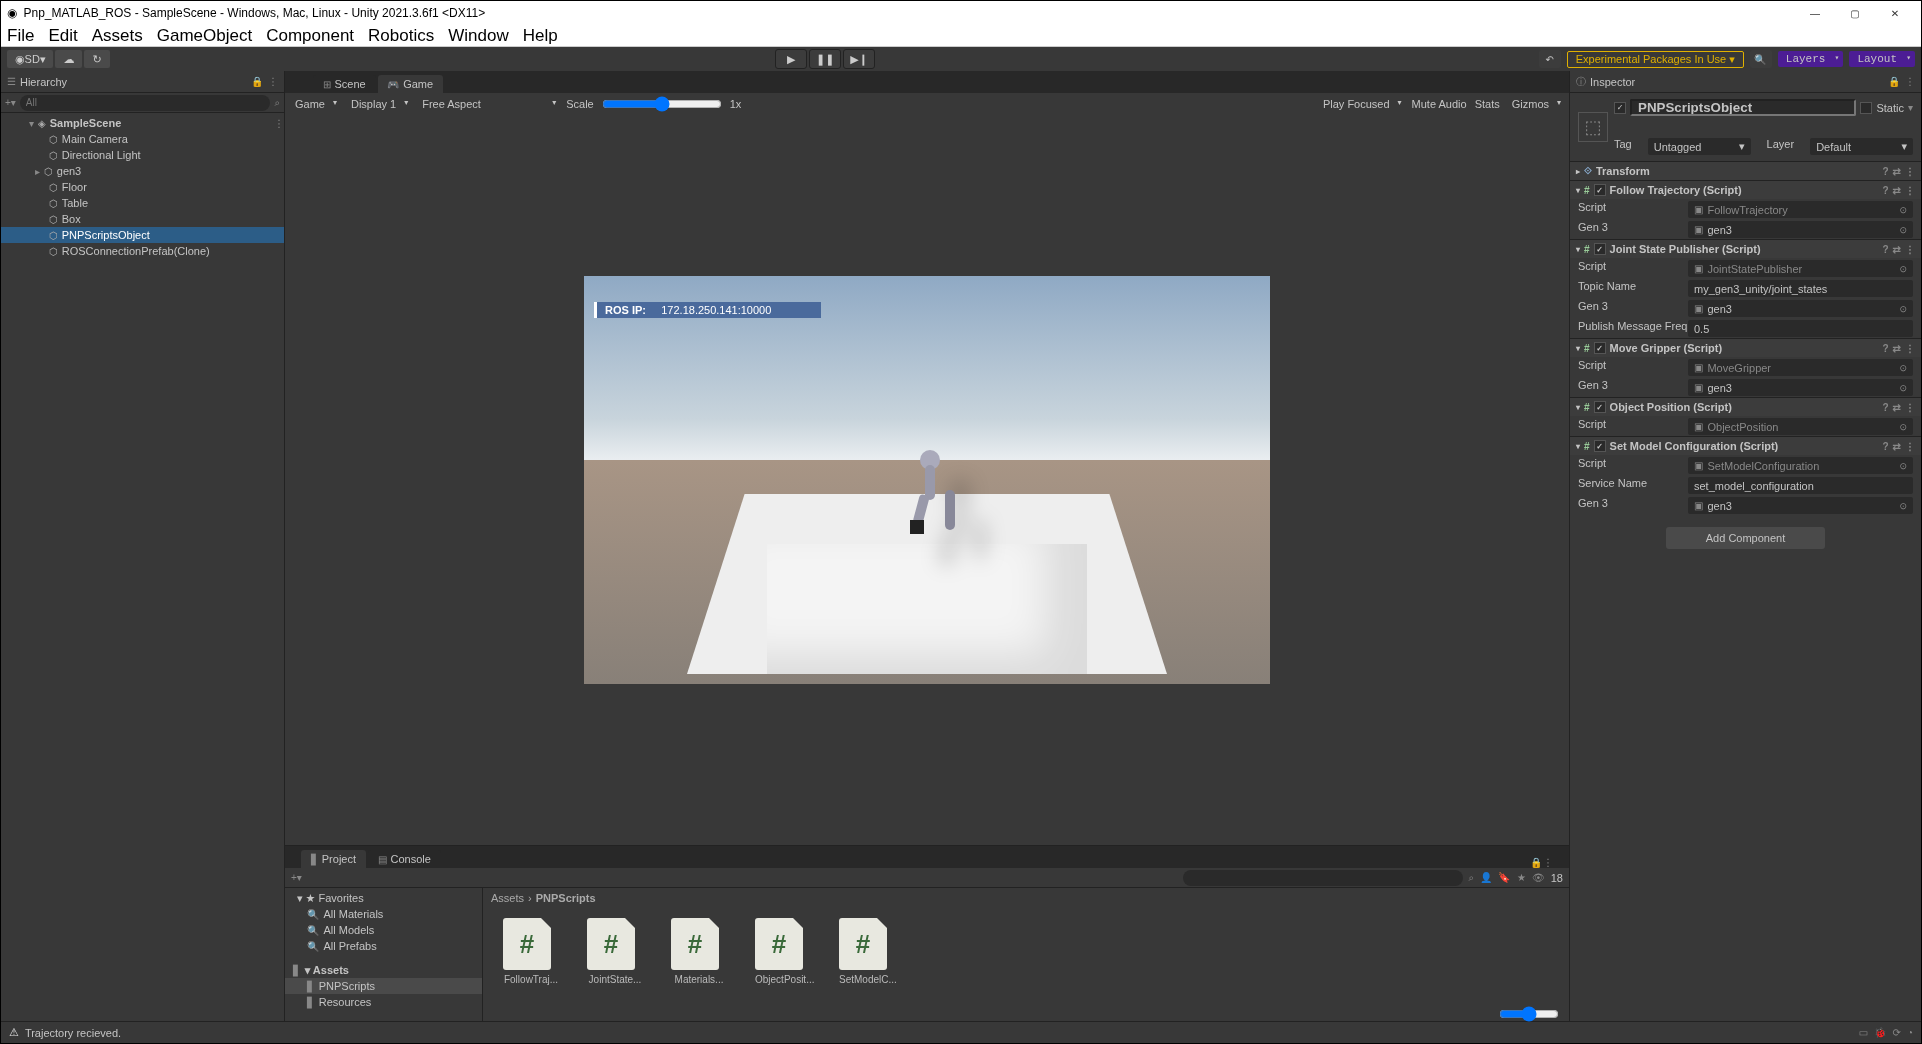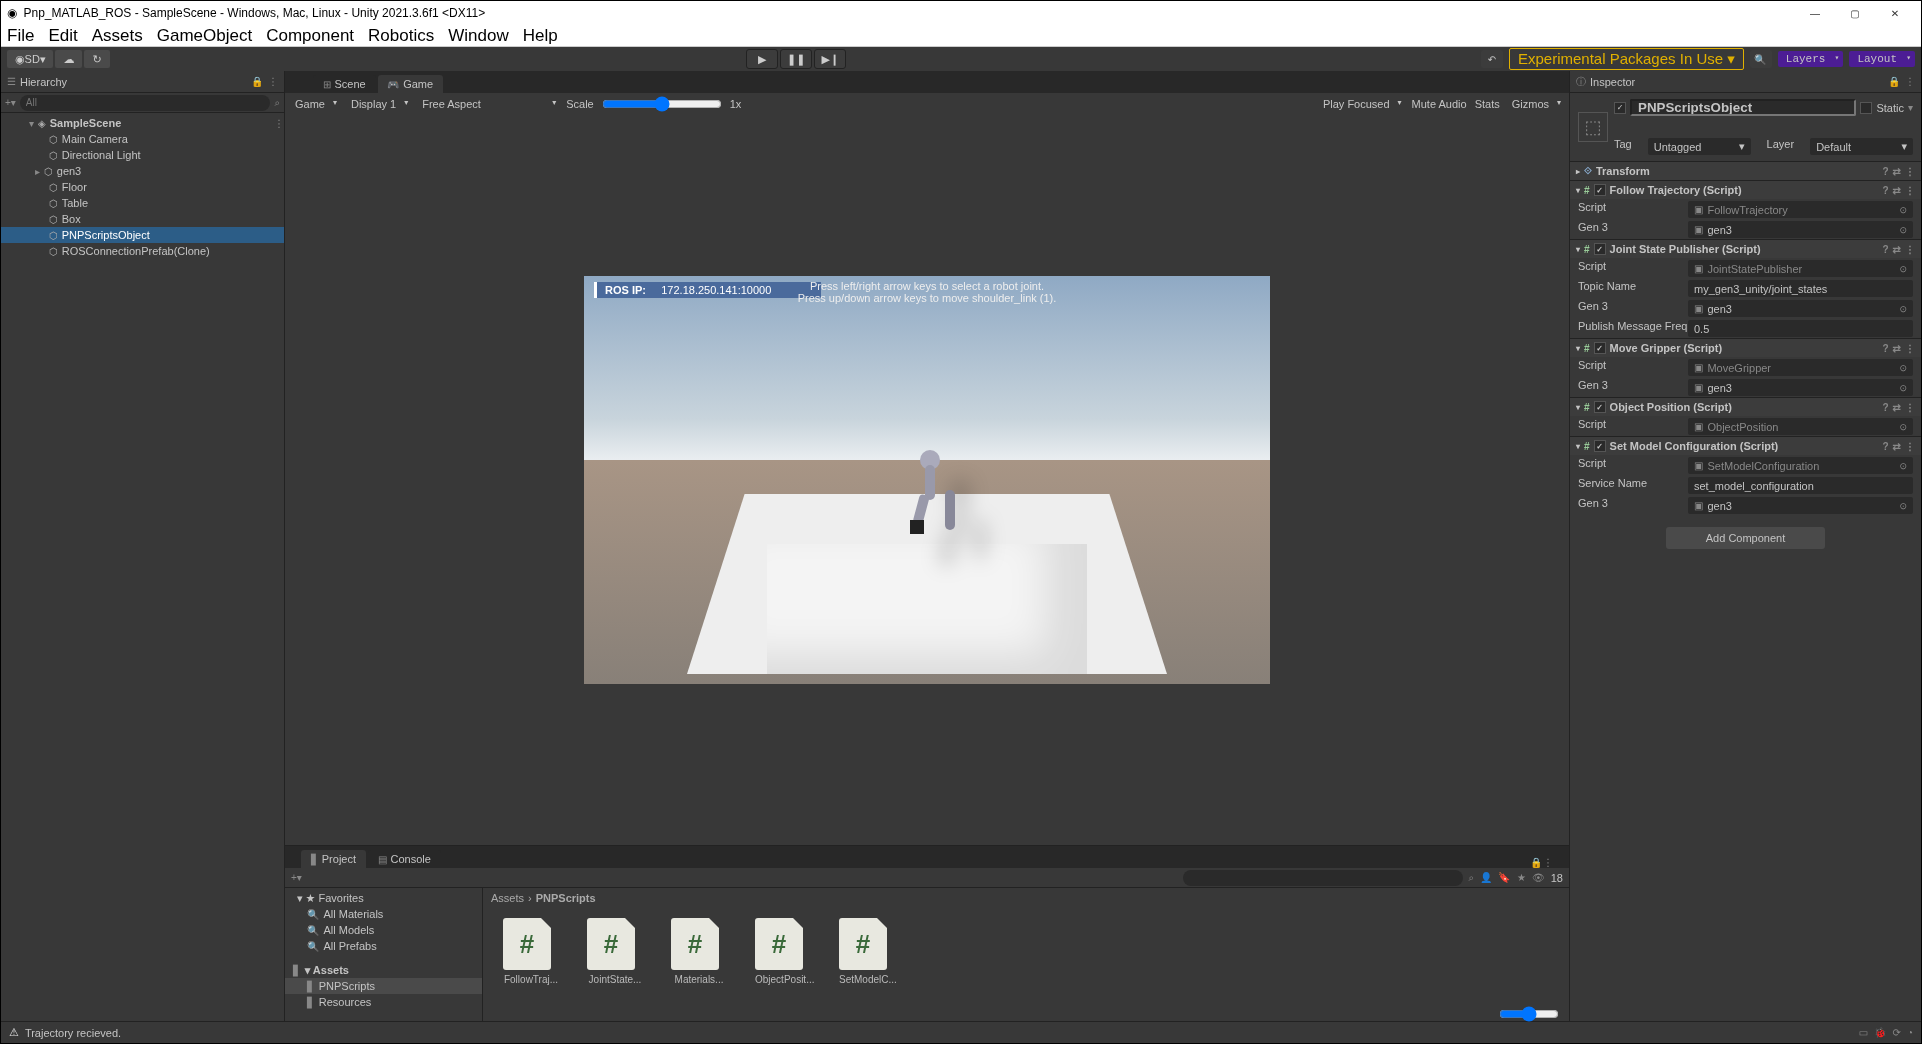--- a/index.html
+++ b/index.html
@@ -7,21 +7,21 @@
 .titlebar { height:24px; background:#fff; color:#000; display:flex; align-items:center; padding:0 6px; font-size:12px; }
 .titlebar .spacer { flex:1; }
 .winbtn { width:40px; text-align:center; color:#333; font-size:10px; }
 .menubar { height:22px; background:#fff; color:#000; display:flex; align-items:center; padding:0 6px; gap:14px; font-size:17px; border-bottom:1px solid #ccc;}
 .menubar span { cursor:pointer; }
 .toolbar { height:24px; background:#383838; display:flex; align-items:center; padding:0 6px; }
 .tbtn { background:#4a4a4a; border:none; color:#ccc; padding:2px 8px; margin-right:2px; border-radius:2px; font-size:11px; height:18px; display:flex; align-items:center;}
 .toolbar .center { flex:1; display:flex; justify-content:center; gap:0; }
 .playbtn { background:#3c3c3c; border:1px solid #222; color:#ccc; width:32px; height:20px; display:flex; align-items:center; justify-content:center; border-radius:3px; margin:0 1px; }
 .toolbar .right { display:flex; align-items:center; gap:6px; }
-.warning { border:1px solid #e0b000; color:#e0b000; padding:1px 8px; border-radius:2px; font-size:15px; }
+.warning { border:1px solid #e0b000; color:#e0b000; padding:1px 8px; border-radius:2px; font-size:11px; }
 .dropdown { background:#4c1d95; padding:2px 18px 2px 8px; border-radius:2px; position:relative;font-family:Liberation Mono, monospace; }
 .dropdown::after { content:"▾"; position:absolute; right:4px; font-size:8px; }
 .iconbtn { background:#3c3c3c; width:22px; height:18px; border-radius:2px; display:flex; align-items:center; justify-content:center; font-size:10px; }
 
 .main { display:flex; height:calc(100% - 24px - 22px - 24px - 22px); }
 .leftpanel { width:284px; display:flex; flex-direction:column; background:#383838; border-right:1px solid #222; }
 .centerpanel { flex:1; display:flex; flex-direction:column; background:#282828; }
 .rightpanel { width:352px; background:#383838; border-left:1px solid #222; display:flex; flex-direction:column; }
 
 .panelheader { height:22px; background:#383838; display:flex; align-items:center; padding:0 6px; border-bottom:1px solid #222; font-size:11px; gap:4px; }
@@ -44,21 +44,21 @@
 .gdrop { padding:2px 14px 2px 4px; position:relative; }
 .gdrop::after { content:"▾"; position:absolute; right:2px; font-size:8px; }
 .slider { width:120px; }
 .viewport { flex:1; background:#383838; display:flex; align-items:center; justify-content:center; position:relative; }
 .render { width:686px; height:408px; background:linear-gradient(to bottom, #8fa9c4 0%, #c8d4dc 35%, #fafafa 50%, #a08d7f 50%, #b5a598 100%); position:relative; overflow:hidden; }
 .render .floor { position:absolute; left:0; right:0; bottom:0; height:55%; background:linear-gradient(to bottom,#a89585,#888078); }
 .render .ground { position:absolute; left:50%; transform:translateX(-50%); bottom:10px; width:480px; height:180px; background:#eee; clip-path:polygon(12% 0, 88% 0, 100% 100%, 0 100%); }
 .render .table { position:absolute; left:50%; transform:translateX(-50%); bottom:10px; width:320px; height:130px; background:#f4f4f4; box-shadow:inset -40px -20px 40px rgba(0,0,0,0.1); }
 .render .robot { position:absolute; left:46%; bottom:135px; font-size:40px; color:#888; filter:drop-shadow(30px 30px 10px rgba(0,0,0,0.2)); }
 .render .overlay { position:absolute; top:0; left:0; right:0; padding:6px 10px; color:#fff; font-size:11px; }
-.render .rosip { background:#4a6a9c; display:inline-block; padding:2px 50px 2px 8px; border-left:3px solid #fff; }
+.render .rosip { background:#4a6a9c; display:inline-block; padding:2px 50px 2px 8px; border-left:3px solid #fff;margin-top:20px; }
 .render .hints { text-align:center; color:#eee; margin-top:-18px; font-size:11px; }
 
 .projectpanel { height:176px; border-top:1px solid #222; display:flex; flex-direction:column; }
 .projtabs { height:22px; display:flex; align-items:flex-end; background:#282828; padding:0 16px; }
 .projbody { flex:1; display:flex; }
 .projleft { width:198px; background:#383838; border-right:1px solid #222; padding:2px 0; overflow:auto; }
 .projrow { display:flex; align-items:center; height:16px; padding-left:8px; font-size:11px; }
 .projrow.sel { background:#4a4a4a; }
 .projright { flex:1; background:#383838; display:flex; flex-direction:column; }
 .breadcrumb { height:20px; display:flex; align-items:center; padding:0 8px; font-size:11px; color:#aaa; gap:4px; }
@@ -193,24 +193,20 @@
               <rect x="20" y="55" width="10" height="30" rx="4" fill="#99a" transform="rotate(15 25 55)"></rect>
               <rect x="10" y="80" width="14" height="14" fill="#222"></rect>
               <rect x="45" y="50" width="10" height="40" rx="5" fill="#889"></rect>
             </svg>
           </div>
           <div class="overlay">
             <div class="rosip">
               <b>ROS IP:</b>&nbsp;&nbsp;&nbsp;&nbsp;
               <span>172.18.250.141:10000</span>
             </div>
-            <div class="hints">
-              <div>Press left/right arrow keys to select a robot joint.</div>
-              <div>Press up/down arrow keys to move shoulder_link (1).</div>
-            </div>
           </div>
         </div>
       </div>
     </div>
 
     <div class="projectpanel">
       <div class="projtabs">
         <div class="tab active"><span class="smicon">▋</span> <span>Project</span></div>
         <div class="tab"><span class="smicon">▤</span> <span>Console</span></div>
         <span style="flex:1"></span>

